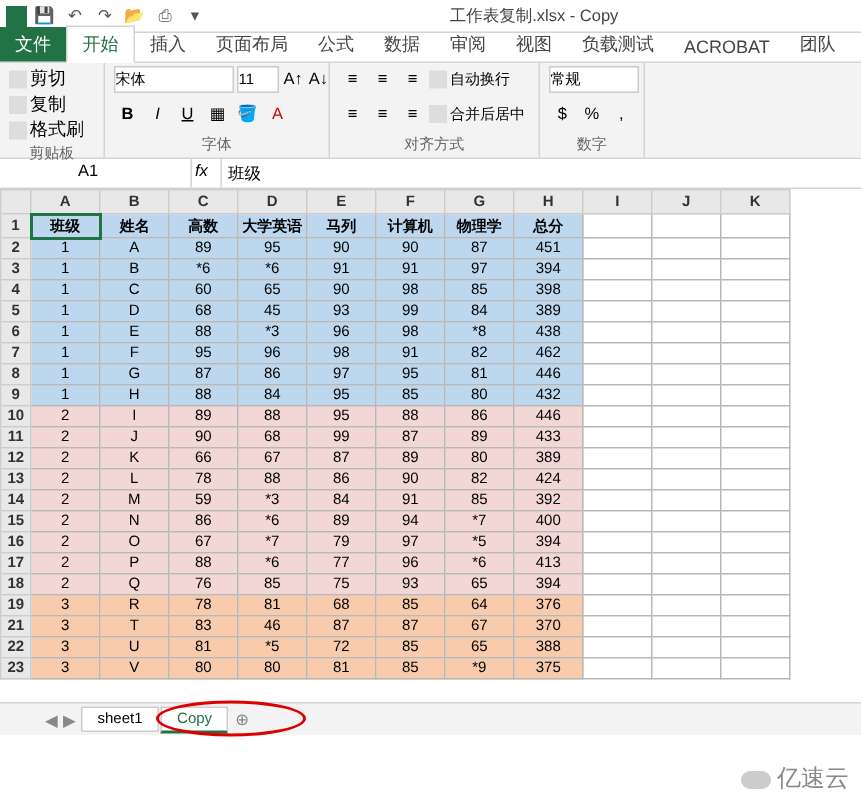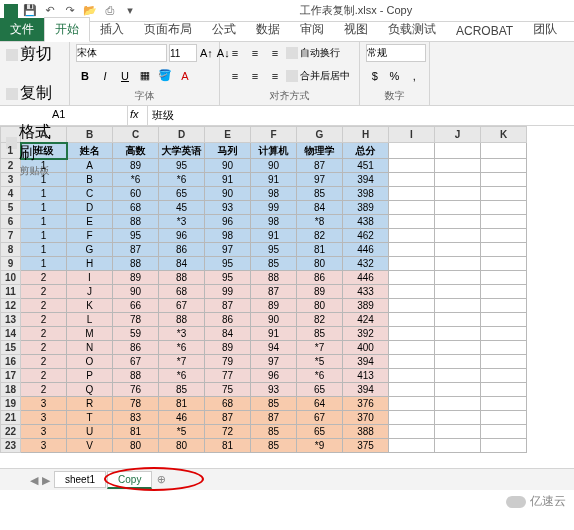--- a/index.html
+++ b/index.html
@@ -12,26 +12,26 @@
 .ribbon-tabs { height: 20px; background: #fff; display: flex; align-items: flex-end; border-bottom: 1px solid #d4d4d4; }
 .ribbon-tab { padding: 3px 10px; font-size: 12px; color: #444; cursor: pointer; margin-top: 34px; }
 .ribbon-tab.file { background: #217346; color: #fff; }
 .ribbon-tab.active { background: #fff; color: #217346; border: 1px solid #d4d4d4; border-bottom: 1px solid #fff; margin-bottom: -1px; }
 .ribbon { height: 64px; background: #f3f3f3; display: flex; border-bottom: 1px solid #d4d4d4; }
 .ribbon-group { border-right: 1px solid #d4d4d4; padding: 2px 6px; display: flex; flex-direction: column; justify-content: space-between; }
 .group-label { font-size: 10px; color: #666; text-align: center; }
 .clipboard-group { width: 70px; }
 .paste-btn { display: flex; flex-direction: column; align-items: center; }
 .paste-icon { width: 24px; height: 24px; background: #fce4a0; border: 1px solid #d0a030; }
-.small-btns { display: flex; flex-direction: column; font-size: 16px; gap: 18px; justify-content: space-between; }
+.small-btns { display: flex; flex-direction: column; font-size: 12px; gap: 0; justify-content: space-between; }
 .small-btns span { display: flex; align-items: center; gap: 2px; }
 .mini-icon { width: 12px; height: 12px; background: #ddd; display: inline-block; }
 .font-group { width: 150px; }
 .font-row { display: flex; gap: 2px; align-items: center; }
-.font-select { width: 91px; height: 18px; font-size: 10px; border: 1px solid #ccc; background: #fff; }
+.font-select { width: 80px; height: 18px; font-size: 10px; border: 1px solid #ccc; background: #fff; }
 .size-select { width: 28px; height: 18px; font-size: 10px; border: 1px solid #ccc; background: #fff; }
 .font-btn { width: 18px; height: 18px; border: 1px solid transparent; display: inline-flex; align-items: center; justify-content: center; font-size: 11px; }
 .align-group { width: 140px; }
 .align-row { display: flex; gap: 2px; }
 .align-text { font-size: 10px; display: flex; align-items: center; gap: 2px; justify-content: flex-end; }
 .num-group { width: 70px; }
 .num-select { width: 60px; height: 18px; font-size: 10px; border: 1px solid #ccc; background: #fff; }
 .namebox-row { height: 20px; display: flex; border-bottom: 1px solid #d4d4d4; }
 .name-box { width: 80px; border-right: 1px solid #d4d4d4; padding: 2px 4px; font-size: 11px; margin-left: 48px; }
 .fx-label { width: 20px; font-style: italic; border-right: 1px solid #d4d4d4; padding: 2px; }
@@ -47,21 +47,21 @@
 td.cell.blue { background: #bdd7ee; }
 td.cell.pink { background: #f2d7d5; }
 td.cell.orange { background: #f8cbad; }
 td.cell.selected { border: 2px solid #217346; }
 .tabbar { position: absolute; bottom: 40px; left: 0; right: 0; height: 22px; background: #f3f3f3; display: flex; align-items: center; border-top: 1px solid #d4d4d4; padding-left: 30px; }
 .tab-nav { width: 12px; height: 12px; color: #888; }
 .sheet-tab { padding: 2px 10px; border: 1px solid #ccc; background: #fff; font-size: 10px; margin-right: 1px; }
 .sheet-tab.active { border-bottom: 2px solid #217346; color: #217346; }
 .add-tab { width: 16px; height: 16px; display: inline-flex; align-items: center; justify-content: center; color: #888; }
 .highlight-oval { position: absolute; border: 2px solid #d00; border-radius: 50%; width: 100px; height: 24px; pointer-events: none; }
-.watermark { position: absolute; bottom: 20px; right: 8px; font-size: 12px; color: #888; display: flex; align-items: center; gap: 4px; }
+.watermark { position: absolute; bottom: 0; right: 8px; font-size: 16px; color: #888; display: flex; align-items: center; gap: 4px; }
 .wm-icon { width: 20px; height: 12px; background: #ccc; border-radius: 6px; display: inline-block; }
 </style>
 </head>
 <body>
 
 <div class="titlebar">
   <div class="titlebar-left">
     <span class="excel-icon"></span>
     <span class="qat-item">💾</span>
     <span class="qat-item">↶</span>

